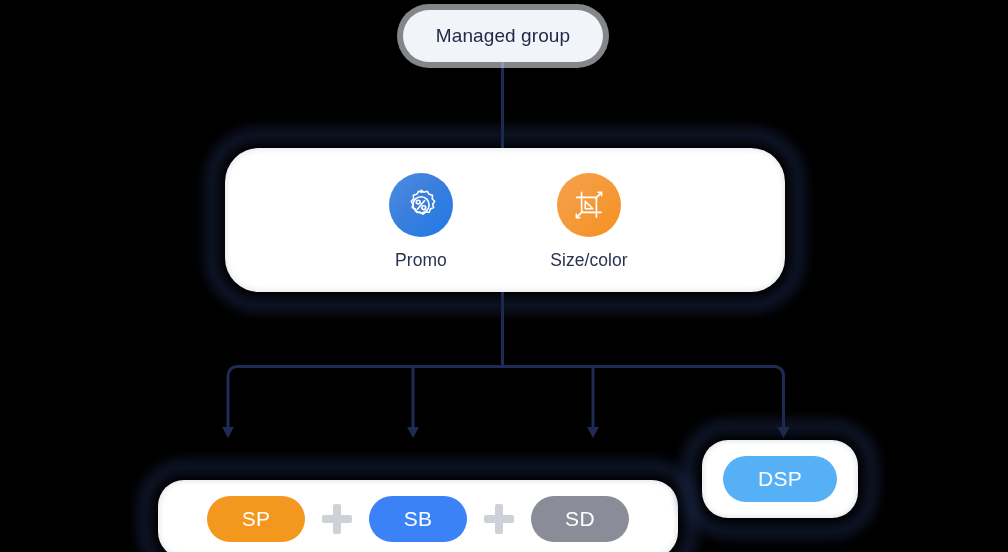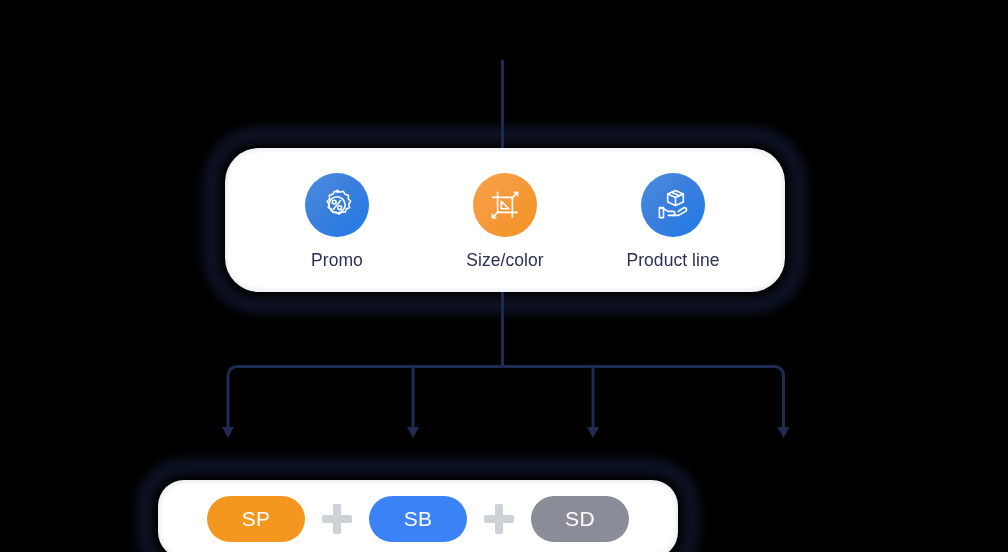--- a/index.html
+++ b/index.html
@@ -215,20 +215,23 @@
     </g>
 
     <g fill="#1e2b53">
       <path d="M222 427 L234 427 L228 438 Z"></path>
       <path d="M407 427 L419 427 L413 438 Z"></path>
       <path d="M587 427 L599 427 L593 438 Z"></path>
       <path d="M777.5 427 L789.5 427 L783.5 438 Z"></path>
     </g>
   </svg>
 
+  <div class="top-pill">
+    <span class="top-pill-label">Managed group</span>
+  </div>
 
   <div class="card" id="attributes-card">
     <div class="attr-row">
 
 
       <div class="attr-item">
         <div class="attr-circle blue">
           <svg width="38" height="38" viewBox="0 0 38 38" fill="none" stroke="#ffffff" stroke-width="1.6" stroke-linecap="round" stroke-linejoin="round">
             <path d="M19 4.2
                      l2.9 2.0 3.4 -0.9 1.8 3.0 3.4 0.9 -0.3 3.5 2.4 2.5 -1.9 3.0 0.9 3.4 -3.2 1.4
@@ -251,48 +254,41 @@
             <path d="M15.3 15.2 L15.3 22.7 L22.8 22.7 Z"></path>
             <path d="M31.4 6.6 L25.6 12.4"></path>
             <path d="M28.2 6.4 L31.6 6.4 L31.6 9.8"></path>
             <path d="M6.6 31.4 L12.4 25.6"></path>
             <path d="M6.4 28.2 L6.4 31.6 L9.8 31.6"></path>
           </svg>
         </div>
         <span class="attr-label">Size/color</span>
       </div>
 
-      <div class="attr-item">
-        <div class="attr-circle blue">
-          <svg width="38" height="38" viewBox="0 0 38 38" fill="none" stroke="#ffffff" stroke-width="1.6" stroke-linecap="round" stroke-linejoin="round">
-            <path d="M21.5 4.6 L29.3 8.1 L29.3 16.1 L21.5 19.6 L13.7 16.1 L13.7 8.1 Z"></path>
-            <path d="M13.7 8.1 L21.5 11.6 L29.3 8.1"></path>
-            <path d="M21.5 11.6 L21.5 19.6"></path>
-            <path d="M17.6 6.3 L25.4 9.8"></path>
-            <path d="M5.6 22.3 L9.3 22.3 L13.8 25.4 L18.8 25.4 a2.0 2.0 0 0 1 0 4.0 L14.4 29.4"></path>
-            <path d="M18.8 29.4 L24.6 29.4 L32.3 24.9 a2.1 2.1 0 0 0 -2.9 -2.9 L24.2 25.4"></path>
-            <path d="M5.4 21.6 L9.5 21.6 L9.5 31.6 L5.4 31.6 Z"></path>
-          </svg>
-        </div>
-        <span class="attr-label">Product line</span>
-      </div>
 
     </div>
   </div>
 
   <div class="card" id="ads-card">
     <div class="badge-row">
       <div class="badge sp">
         <span>SP</span>
       </div>
       <div class="plus-sep"></div>
       <div class="badge sb">
         <span>SB</span>
       </div>
       <div class="plus-sep"></div>
       <div class="badge sd">
         <span>SD</span>
       </div>
     </div>
   </div>
 
+  <div class="card" id="dsp-card">
+    <div class="badge-row">
+      <div class="badge dsp">
+        <span>DSP</span>
+      </div>
+    </div>
+  </div>
 
 </div>
 
 </body></html>

